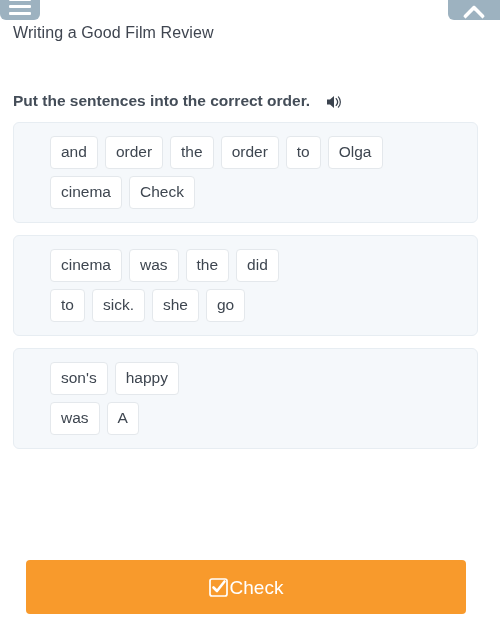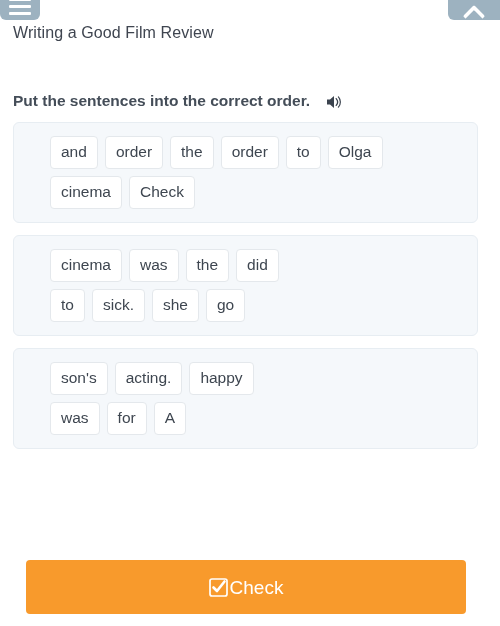--- a/index.html
+++ b/index.html
@@ -234,26 +234,24 @@
       <span class="word-chip">to</span>
       <span class="word-chip">sick.</span>
       <span class="word-chip">she</span>
       <span class="word-chip">go</span>
     </div>
   </div>
 
   <div class="sentence-card">
     <div class="chip-row">
       <span class="word-chip">son's</span>
-      <span class="word-chip">acting.</span>
       <span class="word-chip">happy</span>
     </div>
     <div class="chip-row" style="margin-top:7px;">
       <span class="word-chip">was</span>
-      <span class="word-chip">for</span>
       <span class="word-chip">A</span>
     </div>
   </div>
 
 </div>
 
 <button class="check-button">
   <span class="check-icon">
     <svg viewBox="0 0 19 19" width="19" height="19" aria-hidden="true">
       <rect x="1" y="1" width="17" height="17" rx="2" fill="none" stroke="#ffffff" stroke-width="1.7"></rect>

